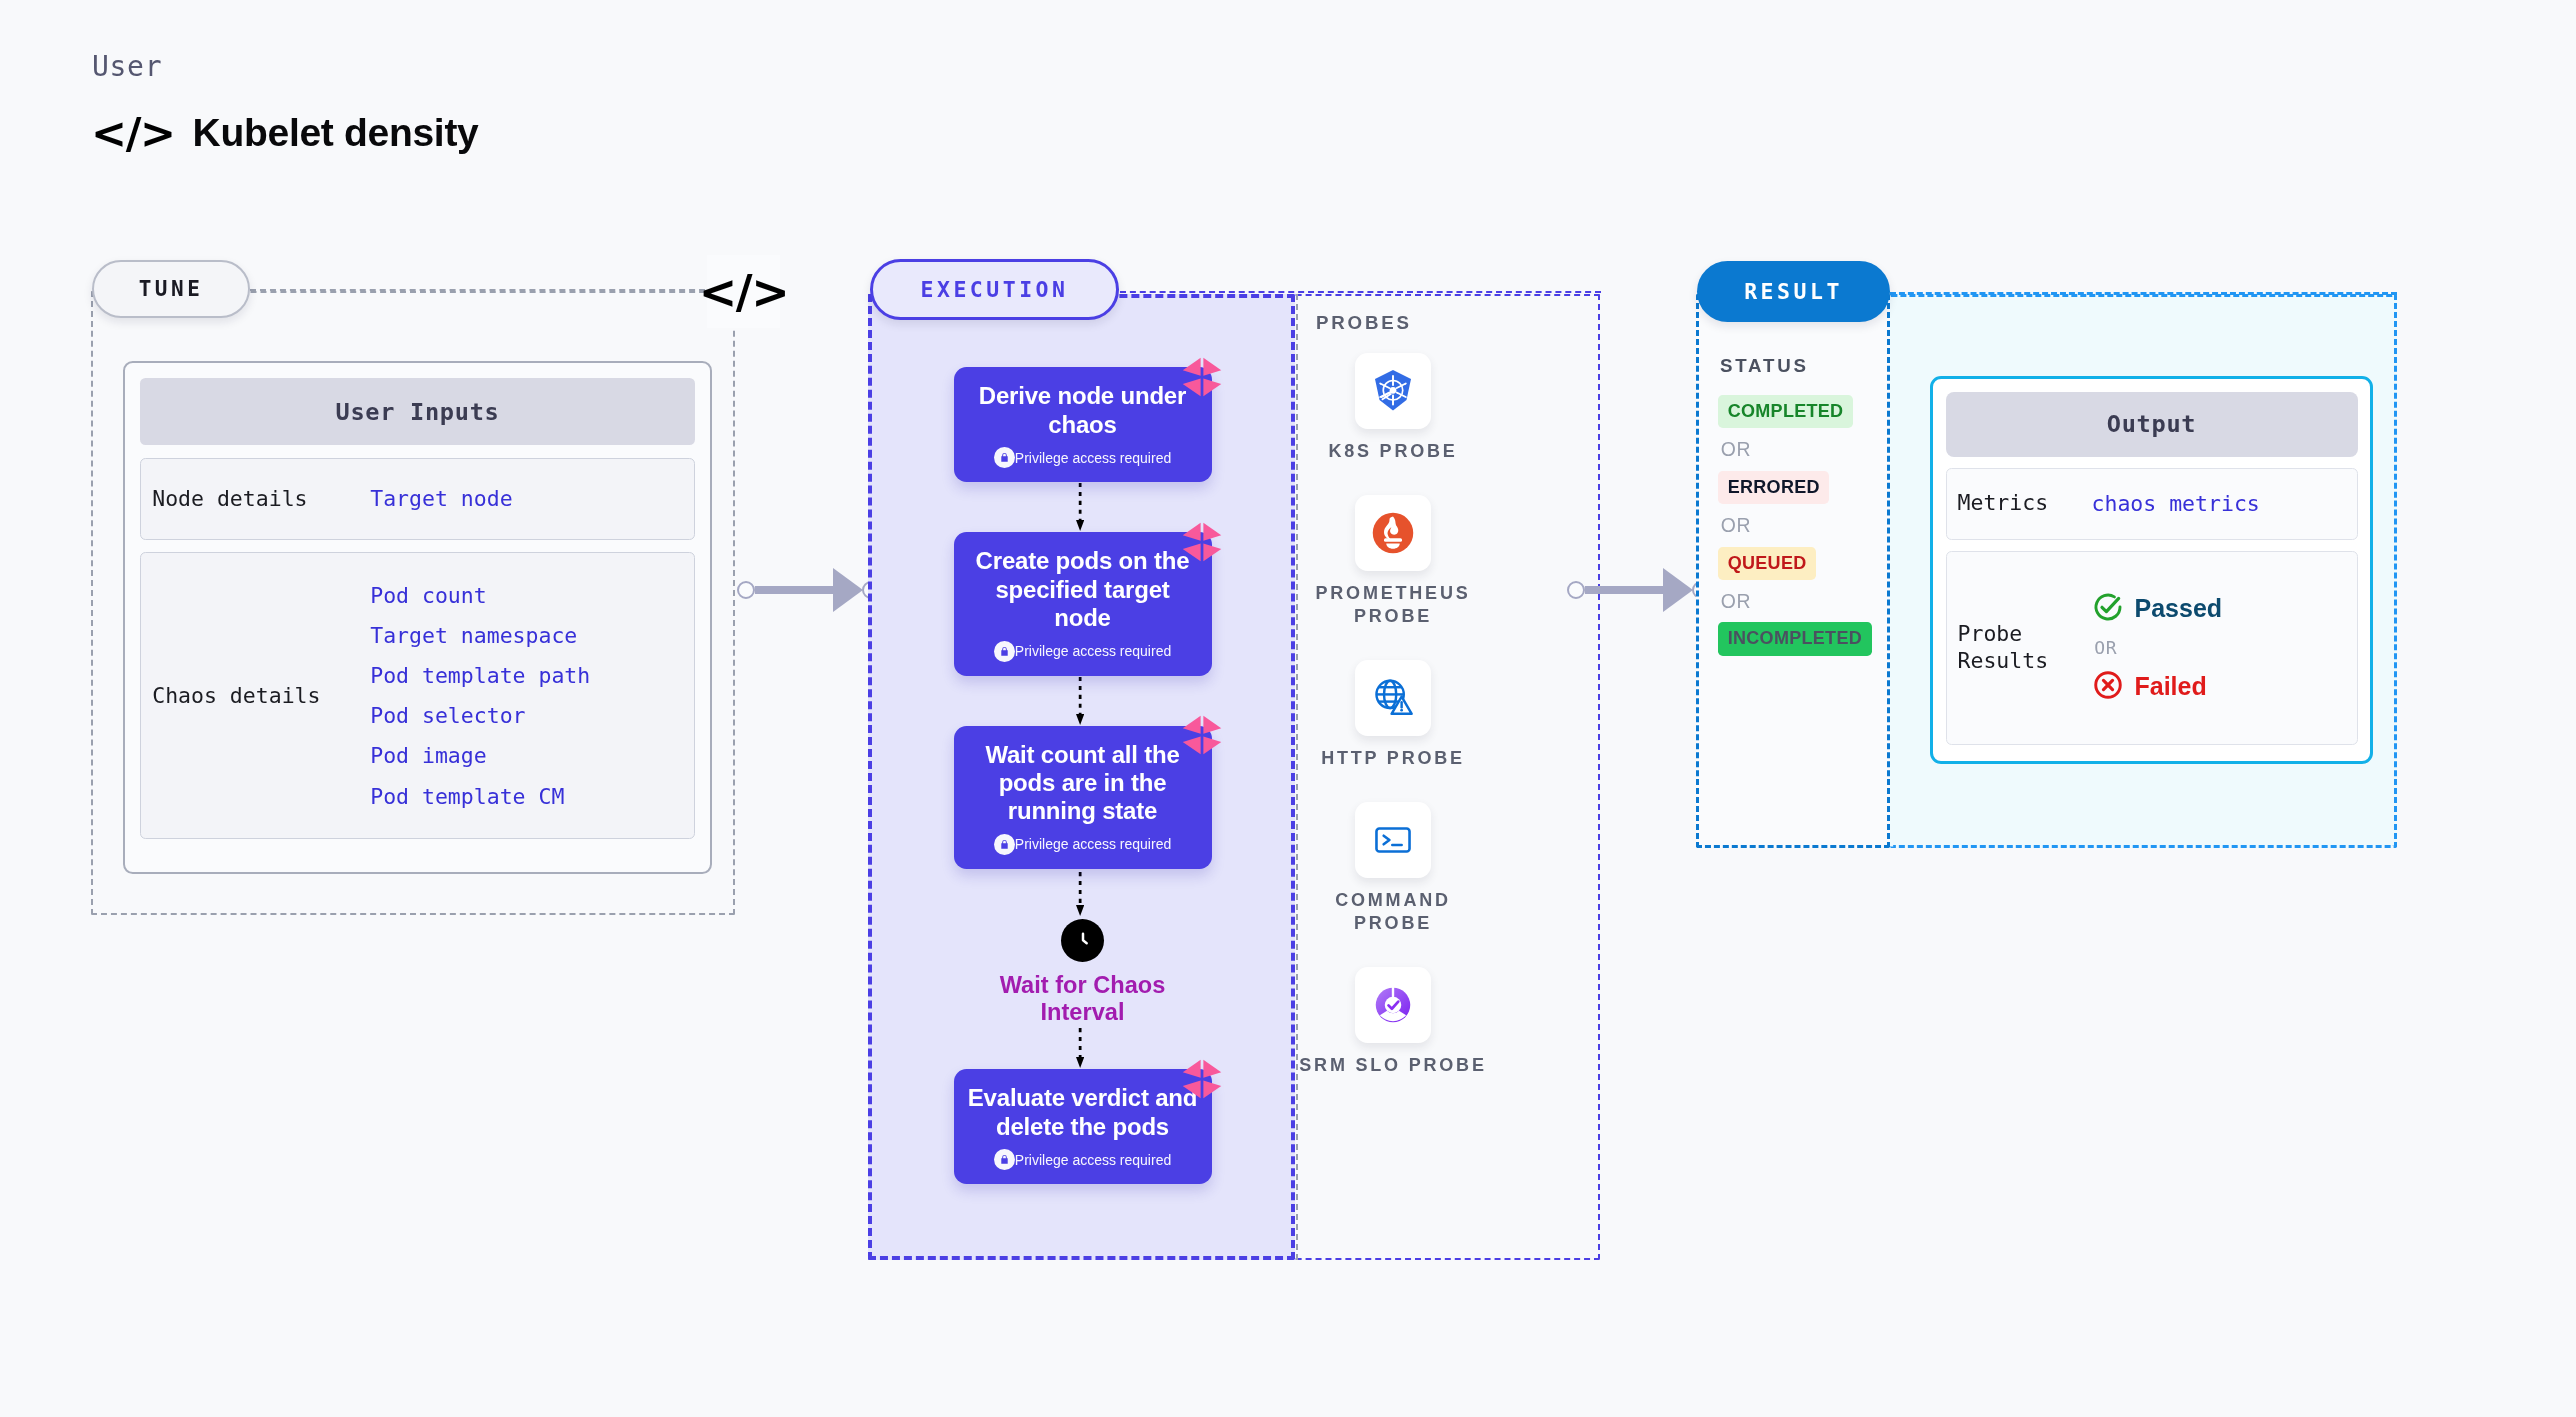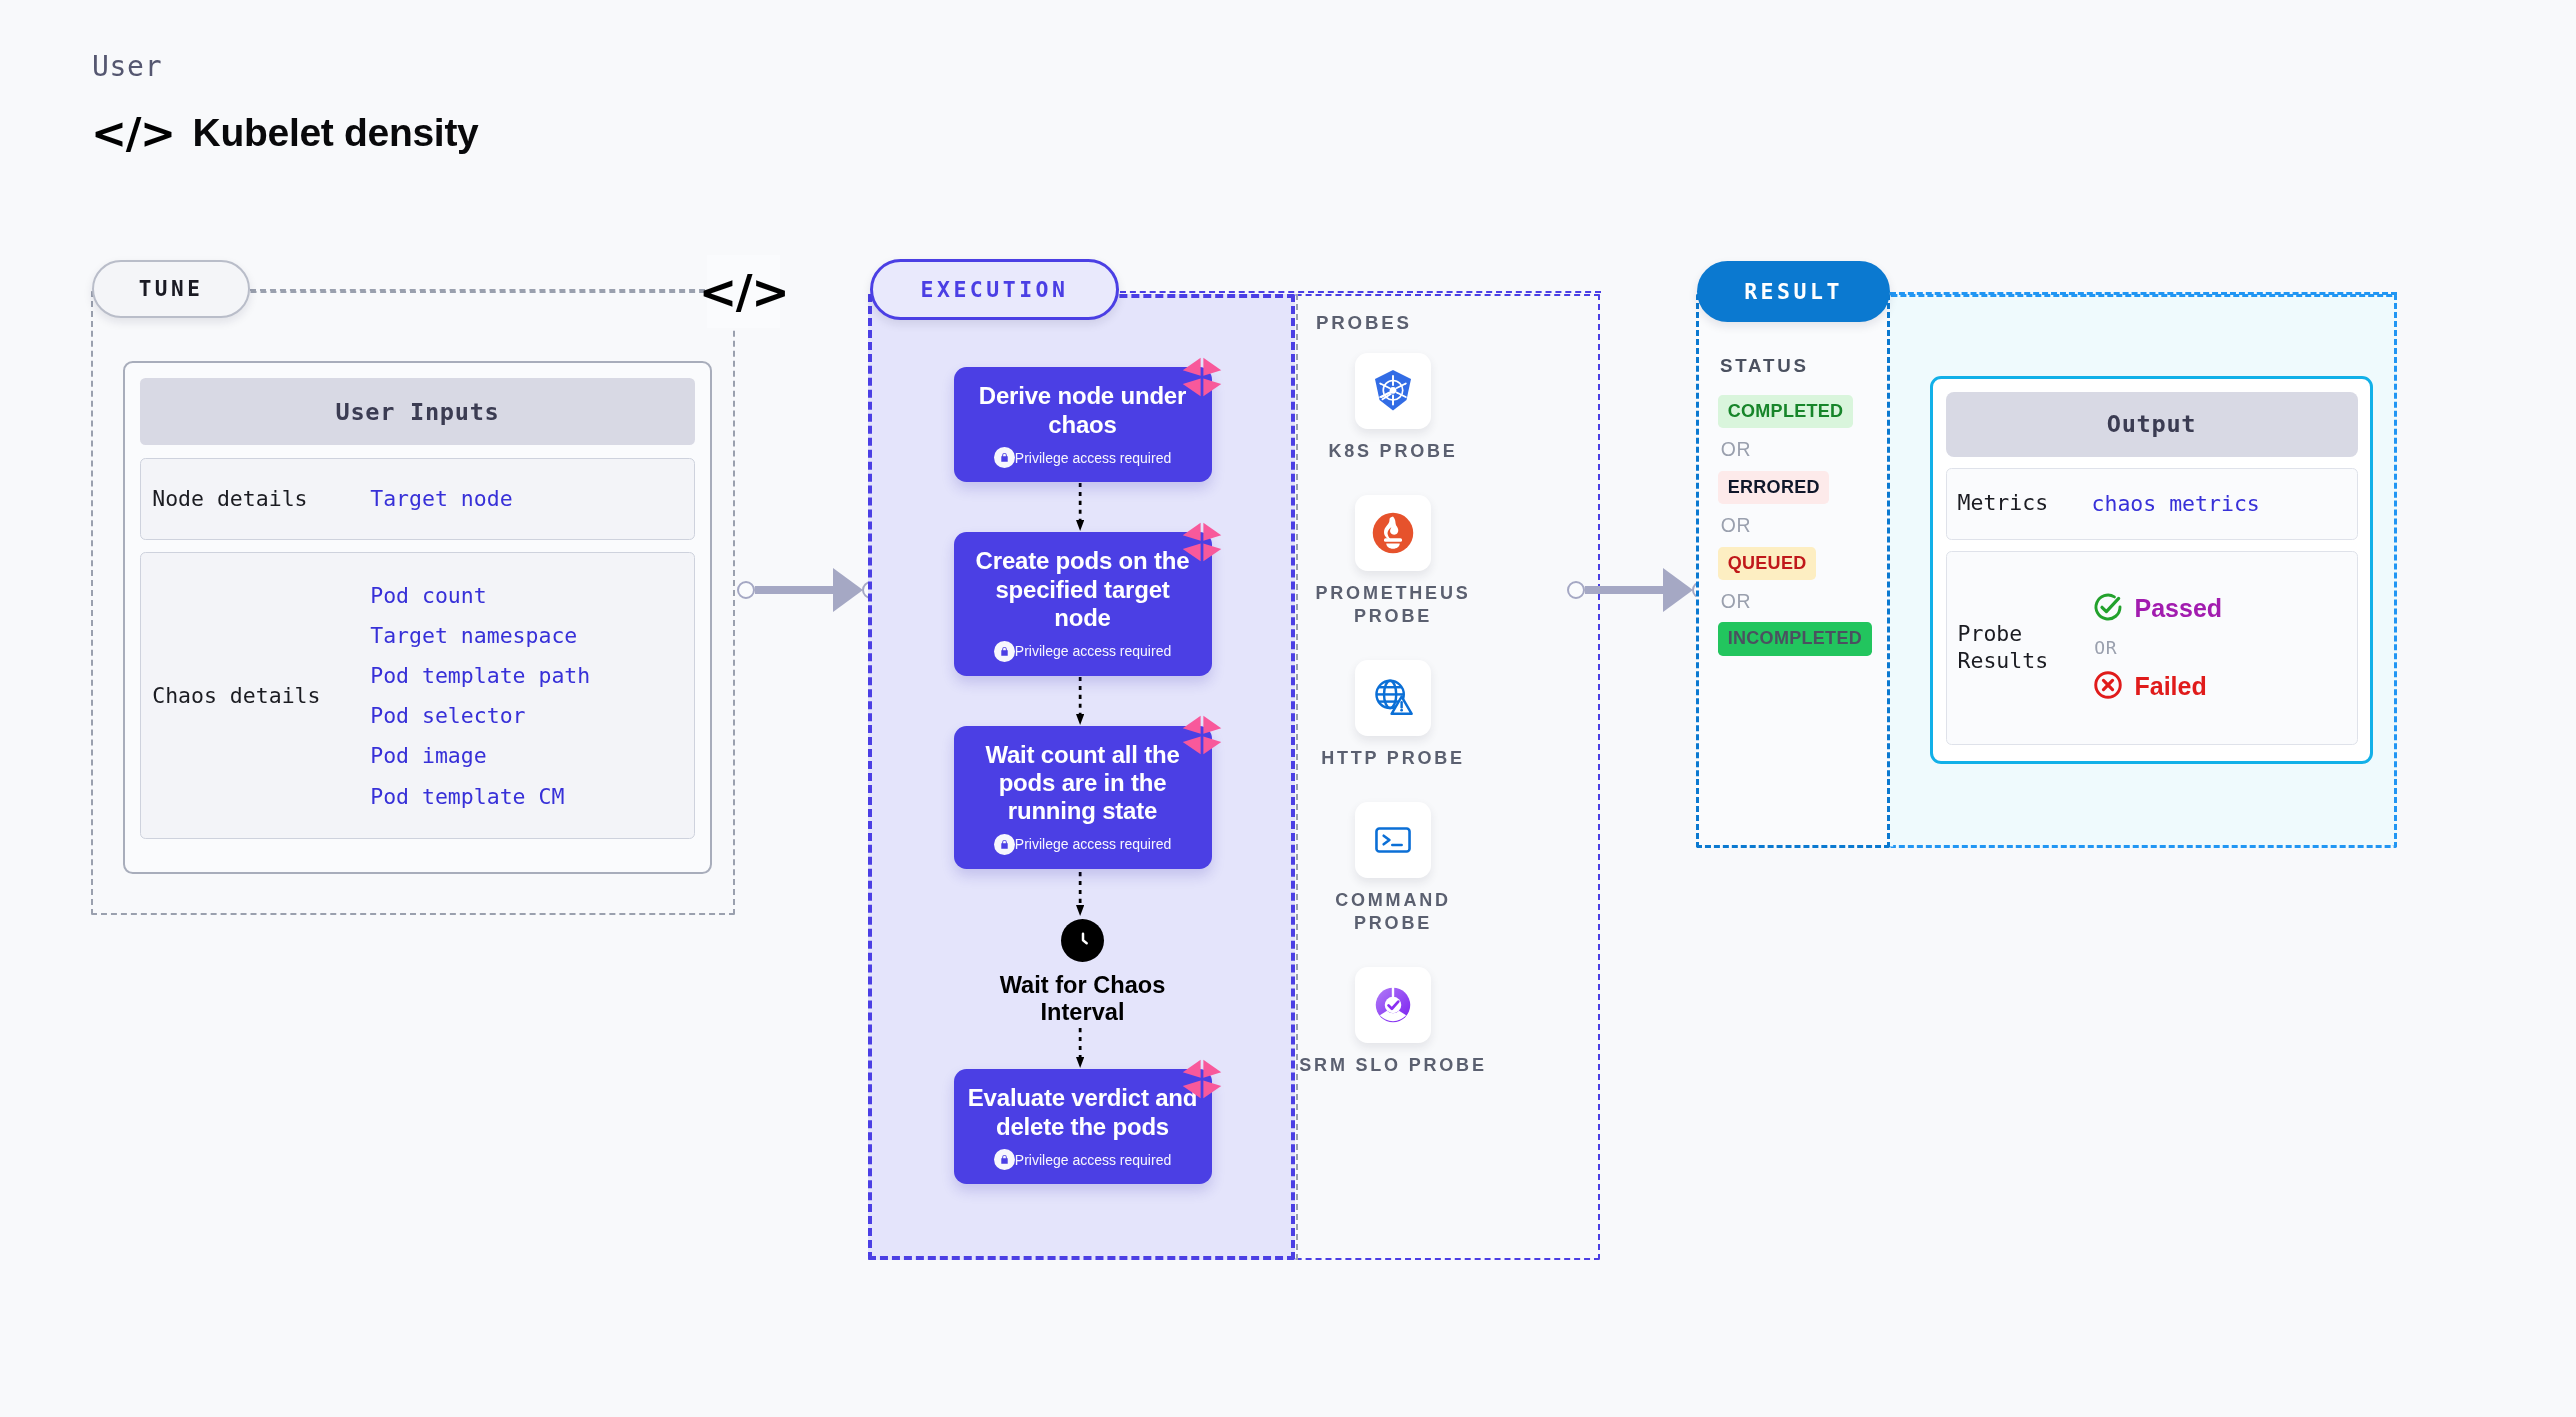--- a/index.html
+++ b/index.html
@@ -115,21 +115,21 @@
   }
   .connector {
     width: 258px; height: 50px; display: flex; align-items: center; justify-content: center;
   }
   .clock-node { display: flex; flex-direction: column; align-items: center; }
   .clock-circle {
     width: 43px; height: 43px; border-radius: 50%; background: #000;
     display: flex; align-items: center; justify-content: center;
   }
   .clock-label {
-    margin-top: 9.7px; text-align: center; color: #000000;
+    margin-top: 9.7px; text-align: center; color: #a21caf;
     font-size: 23.6px; font-weight: 700; line-height: 1.18; width: 222px;
   }
 
   
   #probes-title {
     position: absolute; left: 1316px; top: 312px;
     font-size: 18.7px; font-weight: 700; color: #5b6070; letter-spacing: 2.8px;
   }
   #probes-list {
     position: absolute; left: 1242px; top: 353px; width: 302px;
@@ -529,21 +529,21 @@
     <div id="out-probe" class="out-row">
       <div class="out-key">Probe Results</div>
       <div class="verdicts">
         <div class="verdict">
           <span>
             <svg width="32" height="32" viewBox="0 0 24 24">
               <path d="M21 12a9 9 0 1 1-4.2-7.6" fill="none" stroke="#22a12c" stroke-width="2.2" stroke-linecap="round"></path>
               <path d="M7.5 12.2 L10.8 15.5 L20 5.5" fill="none" stroke="#22a12c" stroke-width="2.4" stroke-linecap="round" stroke-linejoin="round"></path>
             </svg>
           </span>
-          <span class="verdict-text" style="color:#a21caf;">Passed</span>
+          <span class="verdict-text" style="color:#0c4a6e;">Passed</span>
         </div>
         <div class="or-text" style="margin:4.2px 0 4.2px 2.8px;font-family:'DejaVu Sans Mono',monospace;font-size:18px;">OR</div>
         <div class="verdict">
           <span>
             <svg width="32" height="32" viewBox="0 0 24 24">
               <circle cx="12" cy="12" r="9.2" fill="none" stroke="#e01b1b" stroke-width="2.2"></circle>
               <path d="M8.6 8.6 L15.4 15.4 M15.4 8.6 L8.6 15.4" stroke="#e01b1b" stroke-width="2.4" stroke-linecap="round"></path>
             </svg>
           </span>
           <span class="verdict-text" style="color:#e01b1b;">Failed</span>

